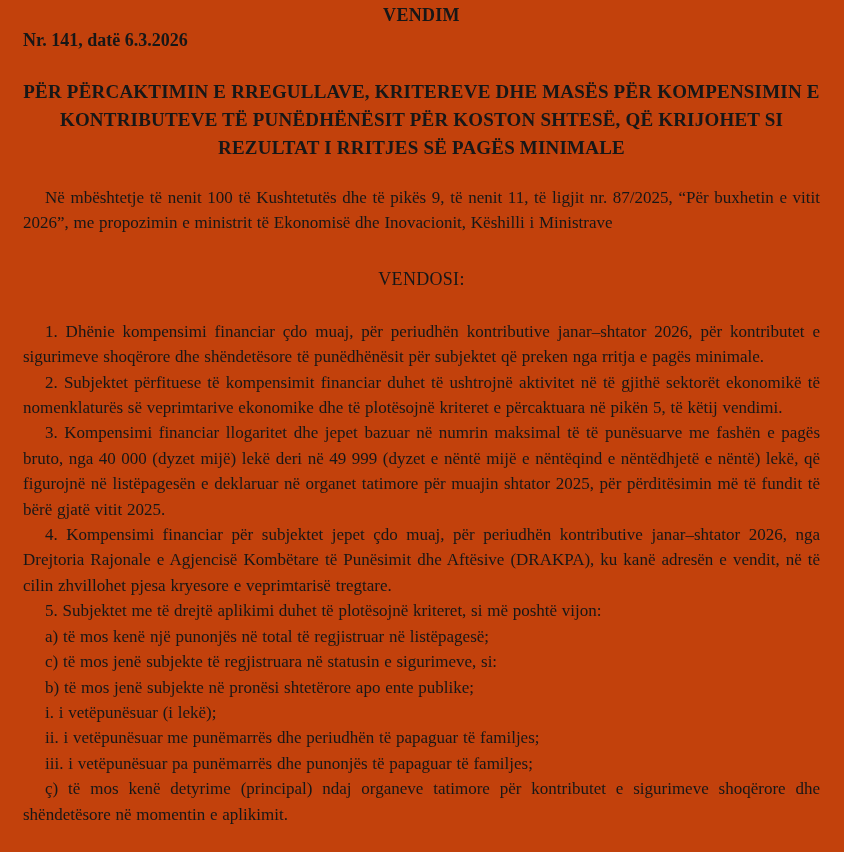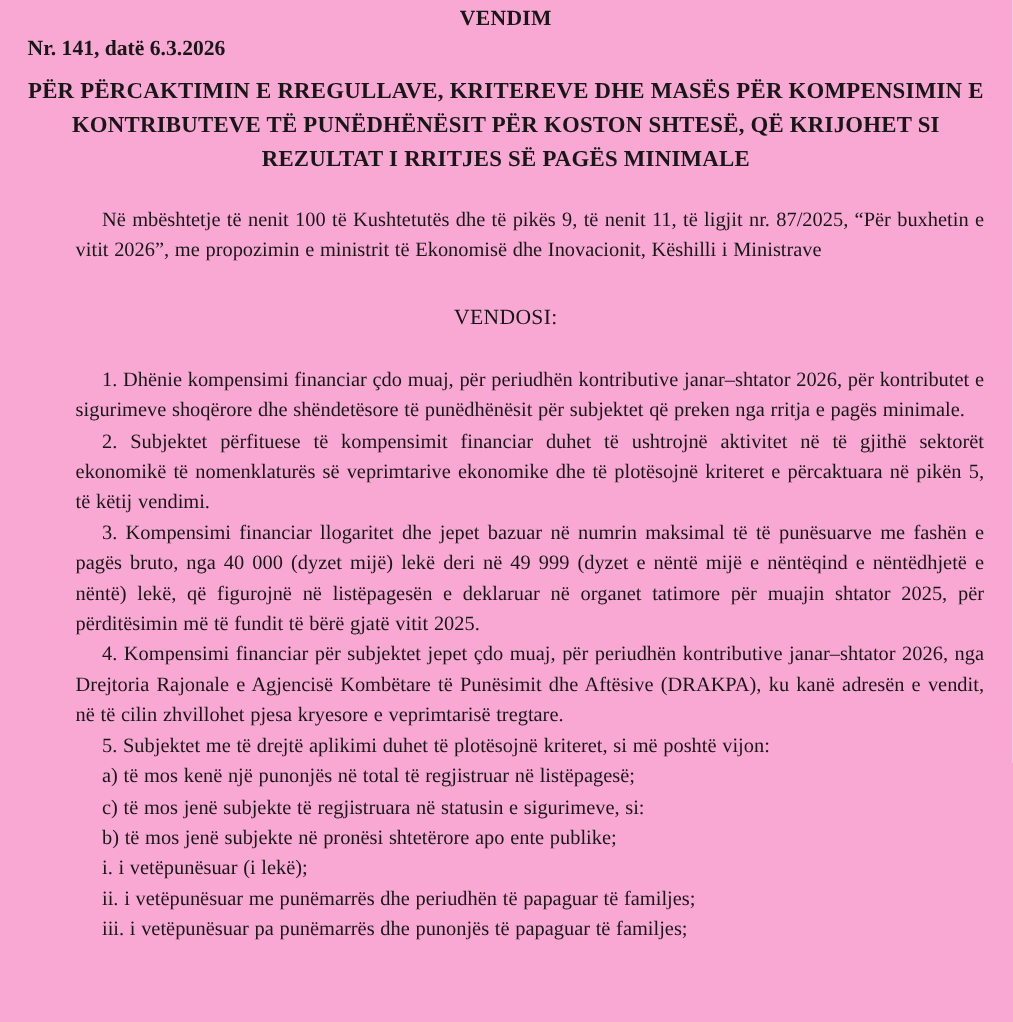--- a/index.html
+++ b/index.html
@@ -6,52 +6,51 @@
   html, body {
     background: #ffffff;
   }
   body {
     font-family: "Liberation Serif", "DejaVu Serif", serif;
     color: #171717;
   }
   .page {
     width: 844px;
     height: 852px;
-    background: #f9a8d4;
+    background: #c2410c;
     padding: 3px 24px 0 23px;
     overflow: hidden;
   }
   .doc-kicker {
     text-align: center;
     font-weight: bold;
     font-size: 18px;
     line-height: 25px;
     letter-spacing: 0.3px;
   }
   .doc-number {
     text-align: left;
     font-weight: bold;
     font-size: 18px;
     line-height: 25px;
   }
   .doc-title {
-    margin-top: 10px;
+    margin-top: 25px;
     text-align: center;
     font-weight: bold;
     font-size: 19px;
     line-height: 28px;
     letter-spacing: 0.2px;
   }
   .para {
     font-size: 17px;
     line-height: 25.4px;
     text-align: justify;
     text-indent: 22px;
     word-spacing: 0.5px;
-    margin-left: 40px;
   }
   .preamble {
     margin-top: 23px;
   }
   .resolution-heading {
     margin: 31px 0 27px 0;
     text-align: center;
     font-size: 18px;
     line-height: 25px;
     letter-spacing: 0.3px;
@@ -76,14 +75,15 @@
   <p class="para">2. Subjektet përfituese të kompensimit financiar duhet të ushtrojnë aktivitet në të gjithë sektorët ekonomikë të nomenklaturës së veprimtarive ekonomike dhe të plotësojnë kriteret e përcaktuara në pikën 5, të këtij vendimi.</p>
   <p class="para">3. Kompensimi financiar llogaritet dhe jepet bazuar në numrin maksimal të të punësuarve me fashën e pagës bruto, nga 40 000 (dyzet mijë) lekë deri në 49 999 (dyzet e nëntë mijë e nëntëqind e nëntëdhjetë e nëntë) lekë, që figurojnë në listëpagesën e deklaruar në organet tatimore për muajin shtator 2025, për përditësimin më të fundit të bërë gjatë vitit 2025.</p>
   <p class="para">4. Kompensimi financiar për subjektet jepet çdo muaj, për periudhën kontributive janar–shtator 2026, nga Drejtoria Rajonale e Agjencisë Kombëtare të Punësimit dhe Aftësive (DRAKPA), ku kanë adresën e vendit, në të cilin zhvillohet pjesa kryesore e veprimtarisë tregtare.</p>
   <p class="para">5. Subjektet me të drejtë aplikimi duhet të plotësojnë kriteret, si më poshtë vijon:</p>
   <p class="para">a) të mos kenë një punonjës në total të regjistruar në listëpagesë;</p>
   <p class="para">c) të mos jenë subjekte të regjistruara në statusin e sigurimeve, si:</p>
   <p class="para">b) të mos jenë subjekte në pronësi shtetërore apo ente publike;</p>
   <p class="para">i. i vetëpunësuar (i lekë);</p>
   <p class="para">ii. i vetëpunësuar me punëmarrës dhe periudhën të papaguar të familjes;</p>
   <p class="para">iii. i vetëpunësuar pa punëmarrës dhe punonjës të papaguar të familjes;</p>
+  <p class="para">ç) të mos kenë detyrime (principal) ndaj organeve tatimore për kontributet e sigurimeve shoqërore dhe shëndetësore në momentin e aplikimit.</p>
 
 </div>
 
 </body></html>

